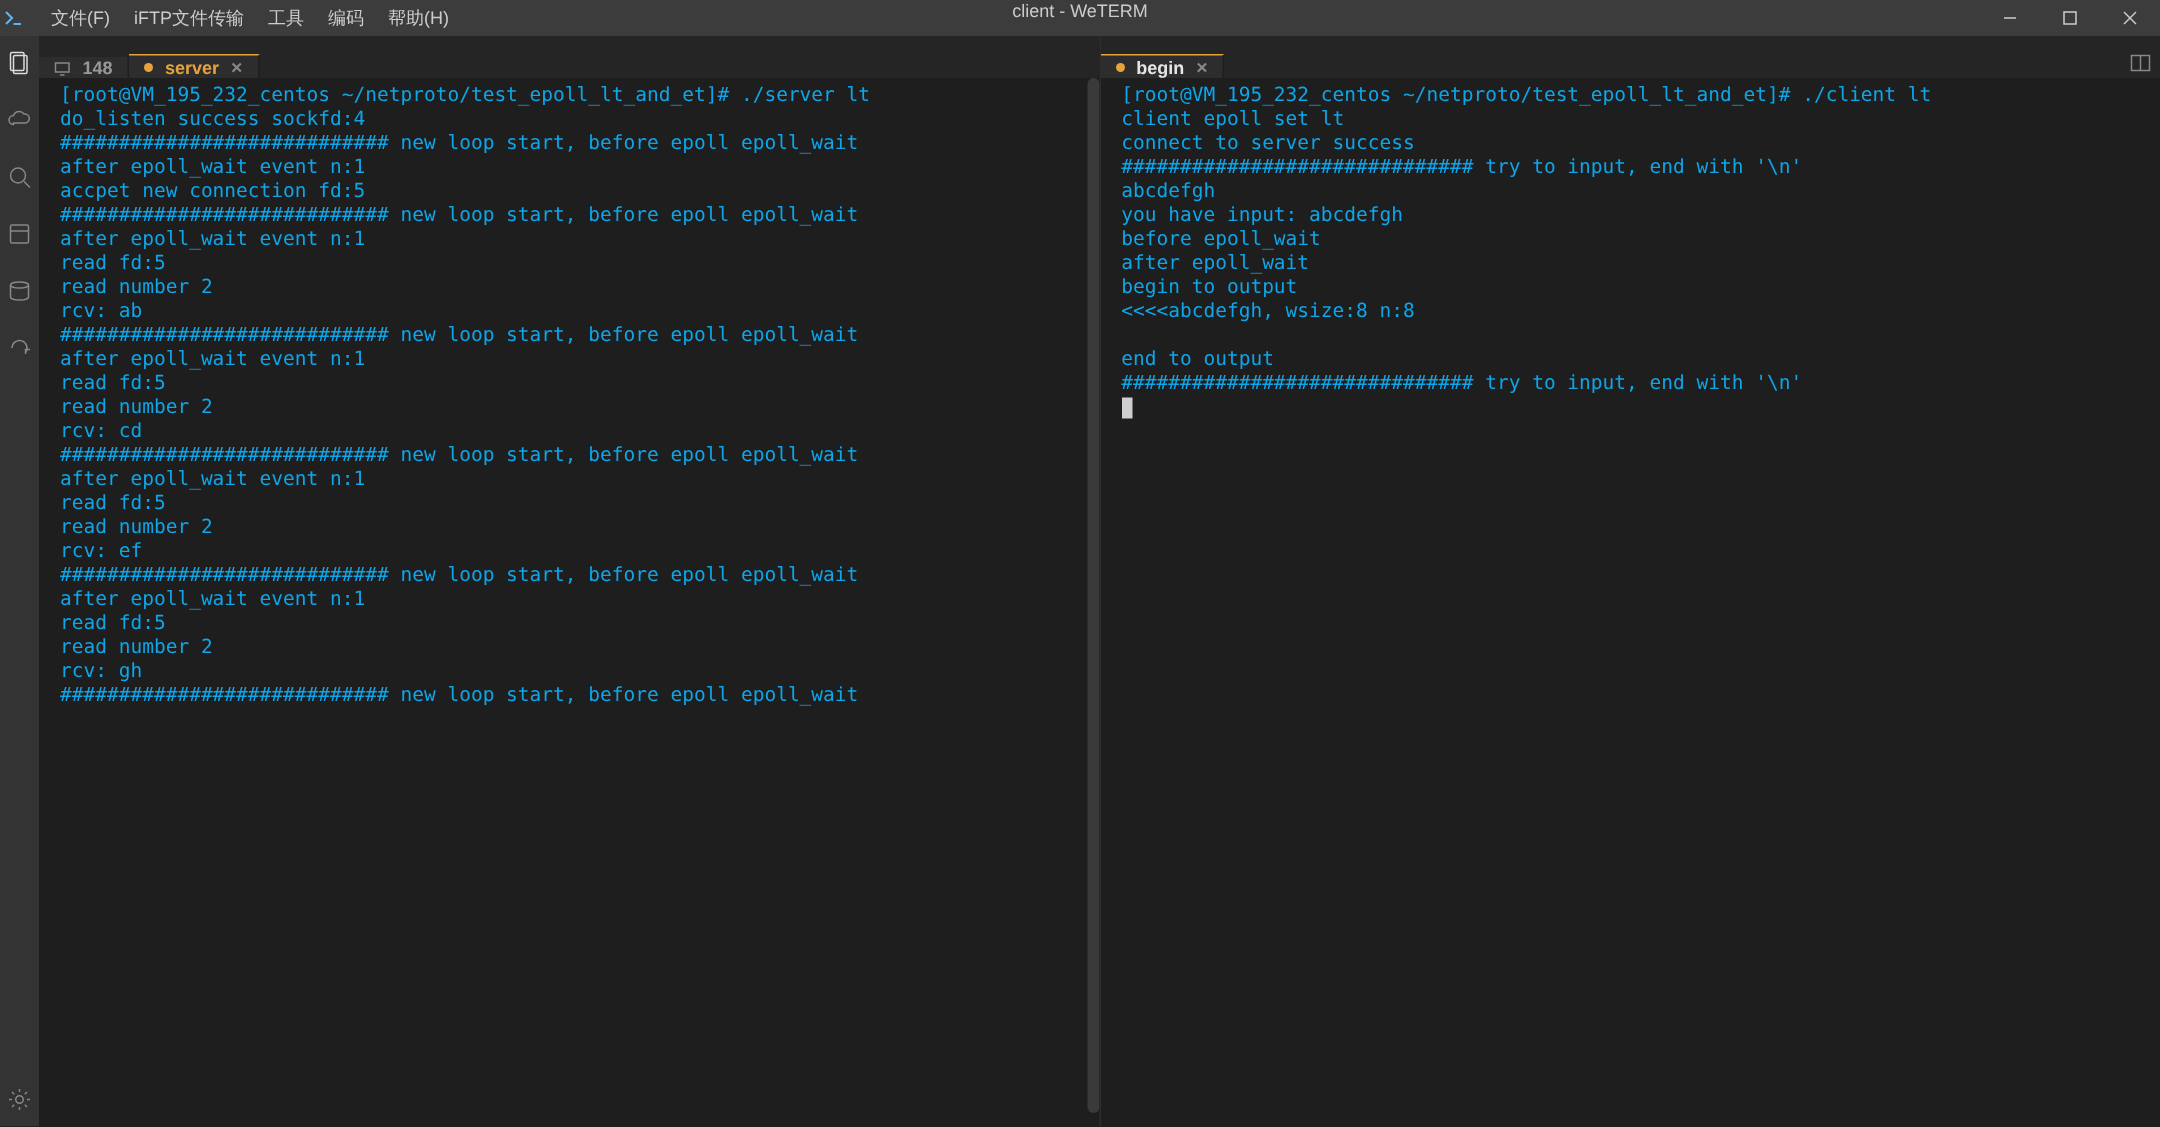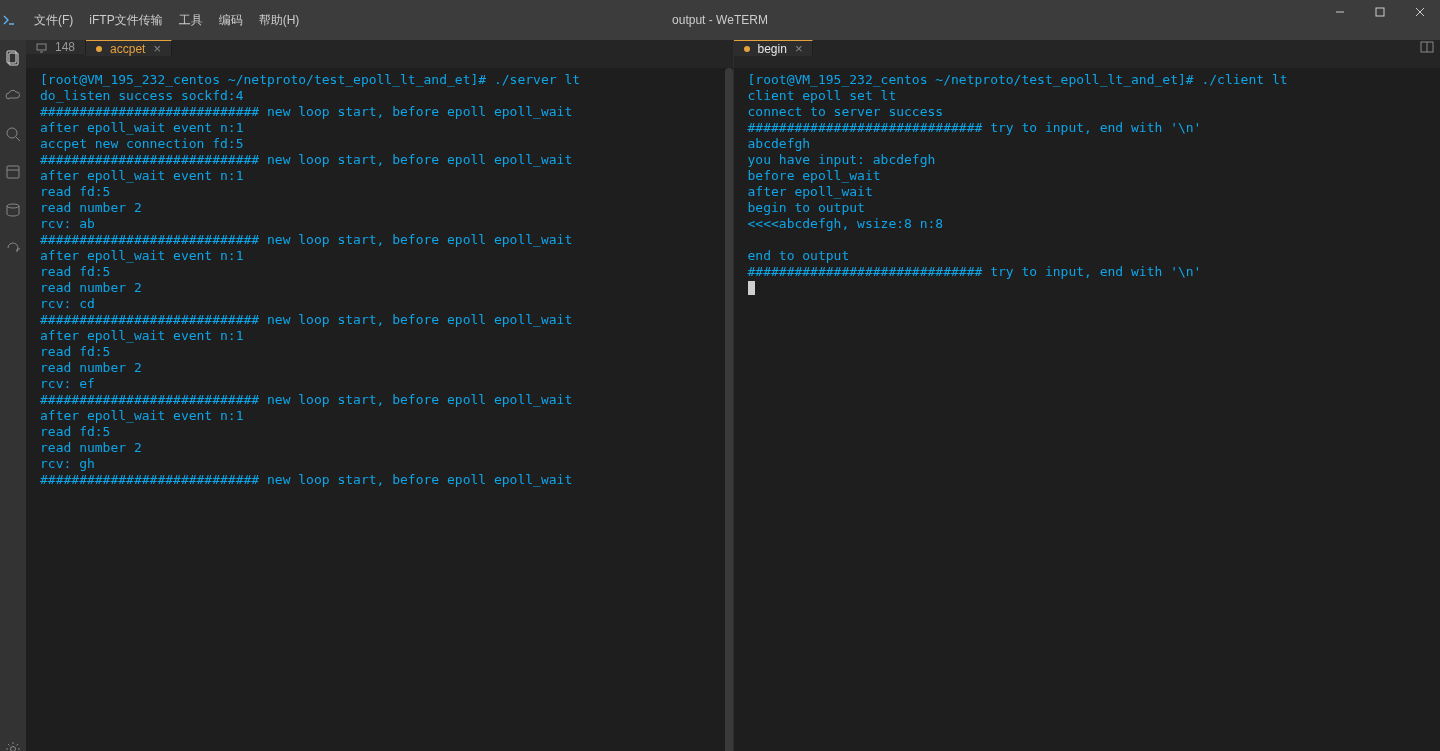--- a/index.html
+++ b/index.html
@@ -1,37 +1,37 @@
 <!DOCTYPE html>
 <html><head>
 <meta charset="utf-8">
 <style>
   * { box-sizing: border-box; margin: 0; padding: 0; }
   html, body { width: 1440px; height: 751px; overflow: hidden; background:#1e1e1e; font-family: "Segoe UI", sans-serif; color:#ccc; }
-  .titlebar { height:40px; background:#3c3c3c; display:flex; align-items:center; font-size:12px; color:#ccc; position:relative; }
+  .titlebar { height:24px; background:#3c3c3c; display:flex; align-items:flex-start; font-size:12px; color:#ccc; position:relative; }
   .titlebar .menus { display:flex; gap:0; padding-left:8px; }
   .titlebar .menus span { padding:0 8px; line-height:24px; cursor:default; }
   .titlebar .title-center { position:absolute; left:50%; transform:translateX(-50%); color:#ccc; }
   .titlebar .win-controls { position:absolute; right:0; top:0; display:flex; }
   .titlebar .win-controls div { width:40px; height:24px; display:flex; align-items:center; justify-content:center; color:#ccc; }
   .titlebar .win-controls svg { stroke:#ccc; }
   .app-icon { width:18px; height:24px; display:flex; align-items:center; justify-content:center; color:#5fb3f0; font-size:12px; }
 
   .main { display:flex; height:727px; }
   .sidebar { width:26px; background:#333333; display:flex; flex-direction:column; align-items:center; padding-top:6px; gap:14px; position:relative; }
   .sidebar .icon { width:24px; height:24px; display:flex; align-items:center; justify-content:center; color:#888; }
   .sidebar .icon.active { color:#fff; }
   .sidebar .bottom { position:absolute; bottom:6px; }
   .sidebar svg { stroke:#888; fill:none; }
   .sidebar .active svg { stroke:#ddd; }
 
   .panes { flex:1; display:flex; position:relative; }
   .pane { flex:1; display:flex; flex-direction:column; background:#1e1e1e; min-width:0; }
   .pane-left { border-right:1px solid #2d2d2d; }
-  .tabbar { height:28px; background:#252526; display:flex; align-items:flex-start; font-size:12px; position:relative; }
+  .tabbar { height:28px; background:#252526; display:flex; align-items:flex-end; font-size:12px; position:relative;font-weight:bold; }
   .tab { display:flex; align-items:center; padding:0 10px; gap:8px; color:#999; border-right:1px solid #1e1e1e; background:#2d2d2d; }
   .tab.active-server { border-top:1px solid #e6a23c; color:#e6e6e6; }
   .tab.active-client { border-top:1px solid #e6a23c; color:#e6e6e6; }
   .tab .dot { width:6px;height:6px; border-radius:50%; background:#e6a23c; display:inline-block; }
   .tab .dot-client { background:#e6a23c; }
   .tab .close { color:#888; font-size:13px; }
   .tabbar .right-icons { margin-left:auto; display:flex; align-items:center; padding-right:6px; gap:8px; }
   .term { flex:1; padding:4px 6px 6px 14px; overflow:hidden; position:relative; }
   .term pre { 
     font-family: "Consolas","Menlo","DejaVu Sans Mono",monospace;
@@ -51,21 +51,21 @@
         <path d="M1 2 L5 6 L1 10 M6 10 L11 10" stroke="#5fb3f0" stroke-width="1.4" fill="none"></path>
       </svg>
   </div>
   <div class="menus">
     <span>文件(F)</span>
     <span>iFTP文件传输</span>
     <span>工具</span>
     <span>编码</span>
     <span>帮助(H)</span>
   </div>
-  <div class="title-center">output - WeTERM</div>
+  <div class="title-center">client - WeTERM</div>
   <div class="win-controls">
     <div>
         <svg width="10" height="10">
           <line x1="1" y1="5" x2="9" y2="5" stroke-width="1"></line>
         </svg>
       </div>
     <div>
         <svg width="10" height="10">
           <rect x="1" y="1" width="8" height="8" fill="none" stroke-width="1"></rect>
         </svg>
@@ -131,21 +131,21 @@
       <div class="tabbar">
         <div class="tab">
           <svg width="11" height="11" viewBox="0 0 11 11">
               <rect x="1" y="2" width="9" height="6" fill="none" stroke="#888"></rect>
               <line x1="4" y1="10" x2="7" y2="10" stroke="#888"></line>
             </svg>
           <span>148</span>
         </div>
         <div class="tab active-server">
           <span class="dot"></span>
-          <span style="color:#e6a23c;">accpet</span>
+          <span style="color:#e6a23c;">server</span>
           <span class="close">×</span>
         </div>
       </div>
       <div class="term">
         <pre>[root@VM_195_232_centos ~/netproto/test_epoll_lt_and_et]# ./server lt
 do_listen success sockfd:4
 ############################ new loop start, before epoll epoll_wait
 after epoll_wait event n:1
 accpet new connection fd:5
 ############################ new loop start, before epoll epoll_wait

